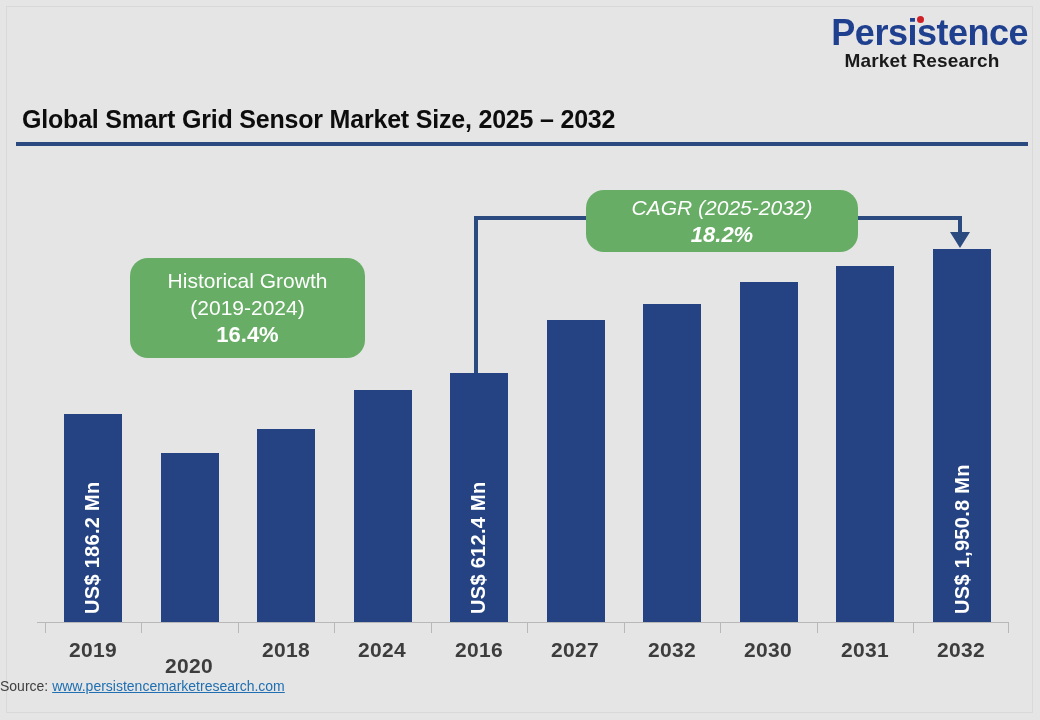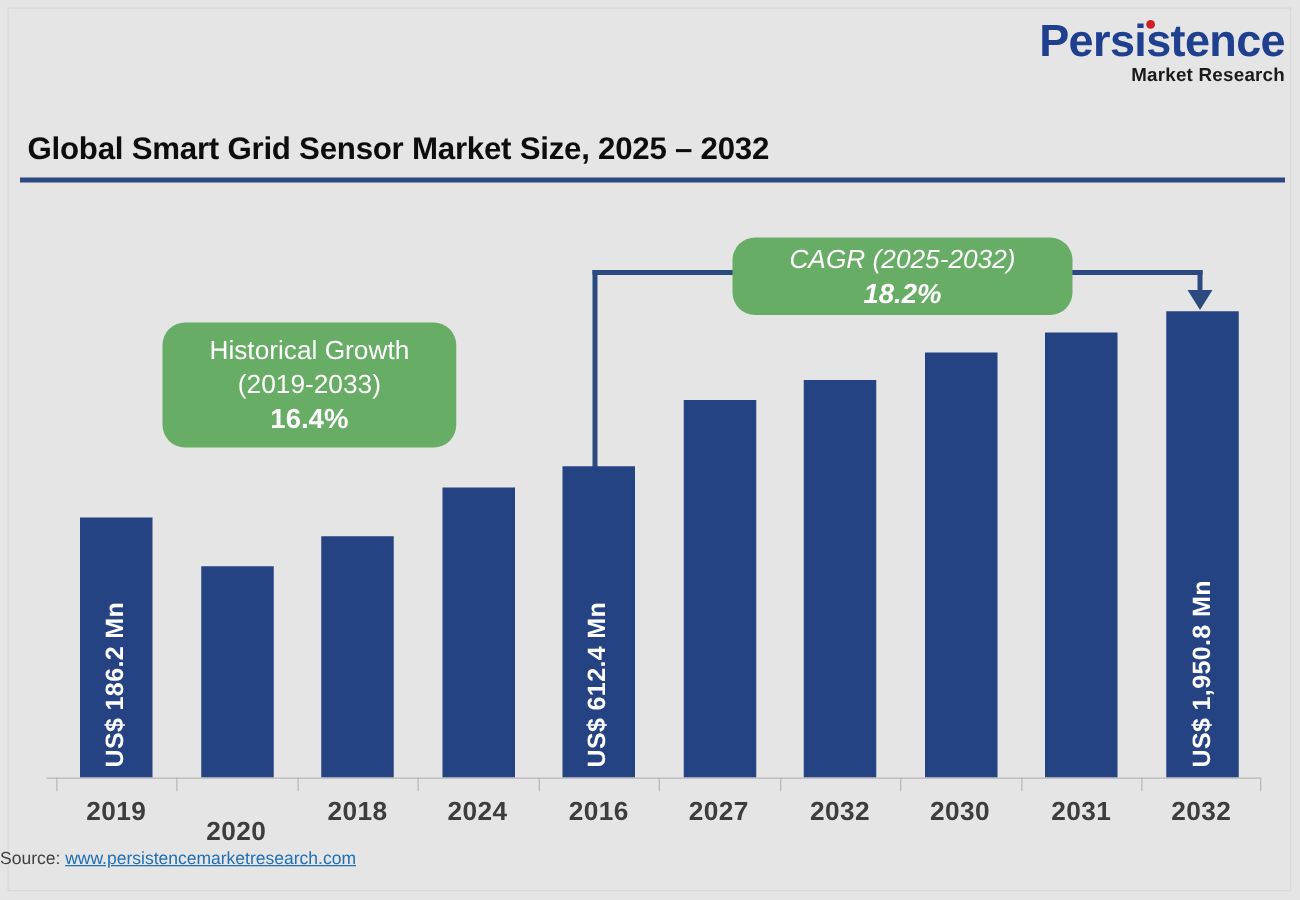--- a/index.html
+++ b/index.html
@@ -57,26 +57,27 @@
     left: 101px;
     top: 2px;
     width: 7px;
     height: 7px;
     border-radius: 50%;
     background: #d02027;
   }
   #logo-sub {
     font-family: "Liberation Sans", sans-serif;
     font-weight: bold;
-    font-size: 15px;
+    font-size: 19px;
     color: #1a1a1a;
     line-height: 18px;
     letter-spacing: 0.2px;
     white-space: nowrap;
     display: block;
+    text-align: center;
   }
 
   
   #title {
     position: absolute;
     left: 22px;
     top: 105px;
     font-size: 25px;
     font-weight: bold;
     color: #0d0d0d;
@@ -254,21 +255,21 @@
     <div class="bar" style="left:740px; top:282px; width:58px; height:340px;"></div>
 
     <div class="bar" style="left:836px; top:266px; width:58px; height:356px;"></div>
 
     <div class="bar" style="left:933px; top:249px; width:58px; height:373px;">
       <span class="bar-label" style="left:41px; bottom:8px;">US$ 1,950.8 Mn</span>
     </div>
 
     <div class="callout" id="callout-hist">
       <span class="line1">Historical Growth</span>
-      <span class="line2">(2019-2033)</span>
+      <span class="line2">(2019-2024)</span>
       <span class="pct">16.4%</span>
     </div>
 
     <div class="callout" id="callout-cagr">
       <span class="line1">CAGR (2025-2032)</span>
       <span class="pct">18.2%</span>
     </div>
 
     <div id="axis-line"></div>
 

